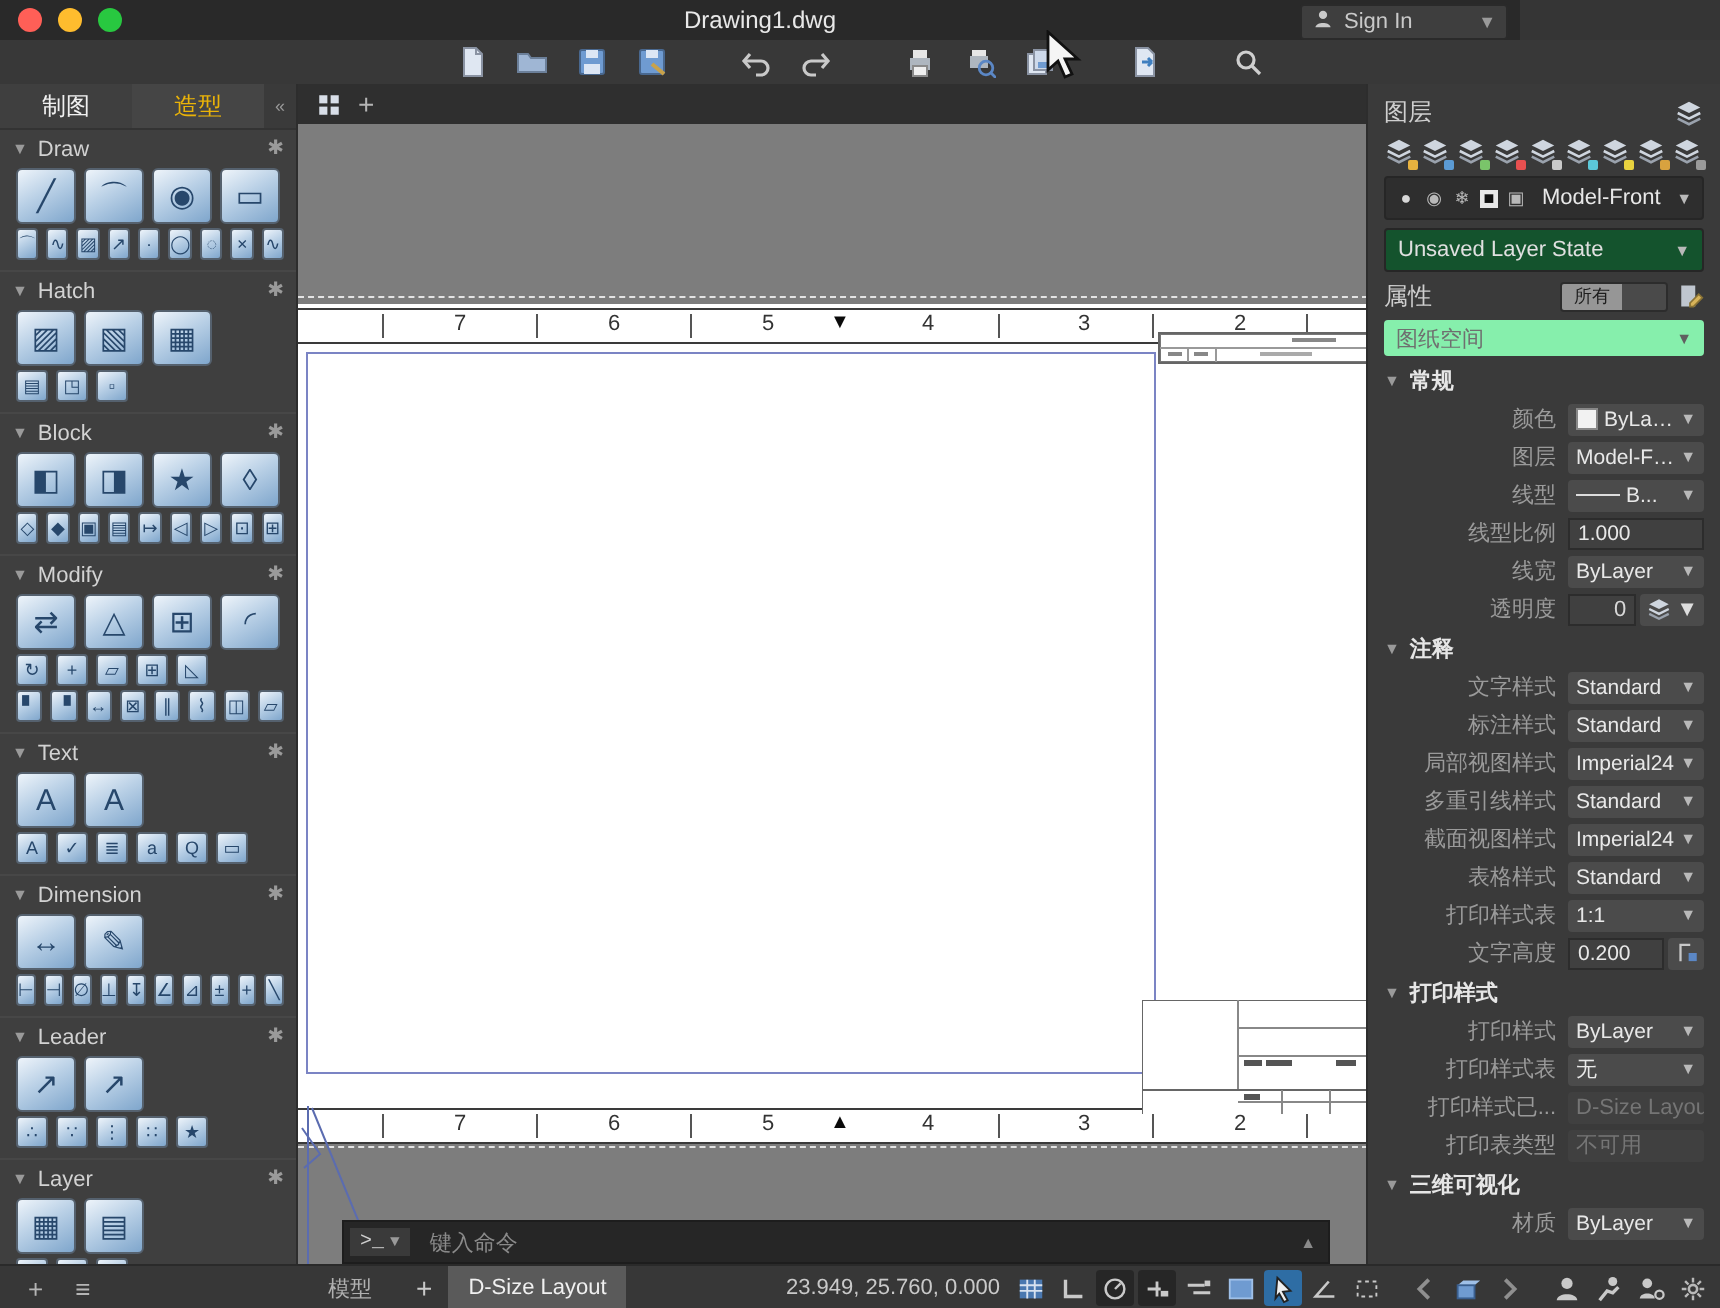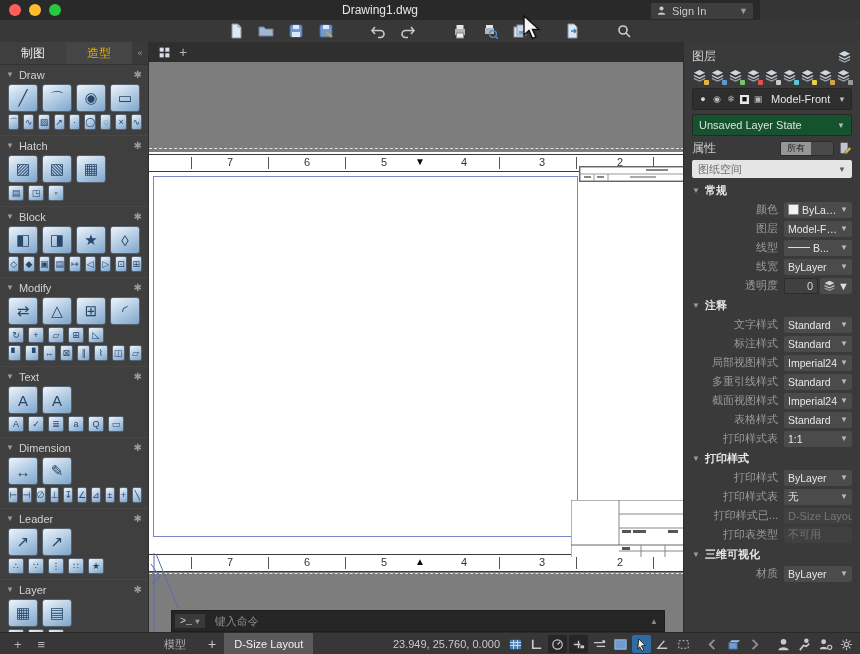--- a/index.html
+++ b/index.html
@@ -77,21 +77,21 @@
   .layer-combo .mini{font-size:9px;color:#b9b9b9;width:10px;text-align:center;}
   .layer-combo .lname{color:#e8e8e8;margin-left:4px;}
   .layer-combo .caret,.drop .caret{margin-left:auto;color:#b9b9b9;font-size:8px;}
   .state-combo{height:20px;background:#14532d;border:1px solid #262626;border-radius:2px;display:flex;
                align-items:center;padding:0 6px;margin-top:4px;color:#e0e0e0;}
   .prop-head{display:flex;align-items:center;height:24px;color:#cfcfcf;font-size:12px;gap:4px;}
   .seg{display:flex;margin-left:auto;height:13px;border-radius:2px;overflow:hidden;border:1px solid #2c2c2c;}
   .seg .on{background:#969696;color:#1e1e1e;font-size:9px;padding:0 6px;display:grid;place-items:center;}
   .seg .off{background:#4a4a4a;width:22px;}
   .prop-head svg{width:14px;height:14px;}
-  .space-drop{height:18px;background:#e5e5e5;border-radius:2px;display:flex;align-items:center;padding:0 6px;
+  .space-drop{height:18px;background:#86efac;border-radius:2px;display:flex;align-items:center;padding:0 6px;
               color:#6f6f6f;margin-bottom:2px;}
   .sec-title{display:flex;align-items:center;height:20px;color:#e6e6e6;font-weight:bold;font-size:11px;}
   .sec-title .tri{color:#9a9a9a;font-size:8px;margin-right:5px;font-weight:normal;}
   .prow{display:flex;align-items:center;height:19px;}
   .plabel{width:86px;text-align:right;color:#9a9a9a;padding-right:6px;flex:none;white-space:nowrap;overflow:hidden;}
   .pctl{flex:1;min-width:0;display:flex;align-items:center;gap:2px;}
   .drop{flex:1;height:16px;background:#4b4b4b;border-radius:2px;display:flex;align-items:center;gap:3px;
         padding:0 4px;color:#e8e8e8;font-size:10.5px;min-width:0;}
   .drop .val{white-space:nowrap;overflow:hidden;text-overflow:ellipsis;}
   .swatch{width:9px;height:9px;background:#f2f2f2;border:1px solid #888;flex:none;}
@@ -620,20 +620,28 @@
             <span class="plabel">线型</span>
             <span class="pctl">
               <span class="drop">
                 <span class="linesample"></span>
                 <span class="val">B...</span>
                 <span class="caret">▼</span>
               </span>
             </span>
           </div>
           <div class="prow">
+            <span class="plabel">线型比例</span>
+            <span class="pctl">
+              <span class="pinput">
+                <span class="val">1.000</span>
+              </span>
+            </span>
+          </div>
+          <div class="prow">
             <span class="plabel">线宽</span>
             <span class="pctl">
               <span class="drop">
                 <span class="val">ByLayer</span>
                 <span class="caret">▼</span>
               </span>
             </span>
           </div>
           <div class="prow">
             <span class="plabel">透明度</span>
@@ -708,20 +716,34 @@
                 <span class="caret">▼</span>
               </span>
             </span>
           </div>
           <div class="prow">
             <span class="plabel">打印样式表</span>
             <span class="pctl">
               <span class="drop">
                 <span class="val">1:1</span>
                 <span class="caret">▼</span>
+              </span>
+            </span>
+          </div>
+          <div class="prow">
+            <span class="plabel">文字高度</span>
+            <span class="pctl">
+              <span class="pinput">
+                <span class="val">0.200</span>
+              </span>
+              <span class="iconbtn">
+                <svg viewBox="0 0 16 16">
+                  <path d="M4 13V3h6" fill="none" stroke="#c9c9c9" stroke-width="1.4"></path>
+                  <rect x="9" y="8" width="5" height="5" fill="#5b87c5"></rect>
+                </svg>
               </span>
             </span>
           </div>
           <div class="sec-title">
             <span class="tri">▼</span>
             <span>打印样式</span>
           </div>
           <div class="prow">
             <span class="plabel">打印样式</span>
             <span class="pctl">

